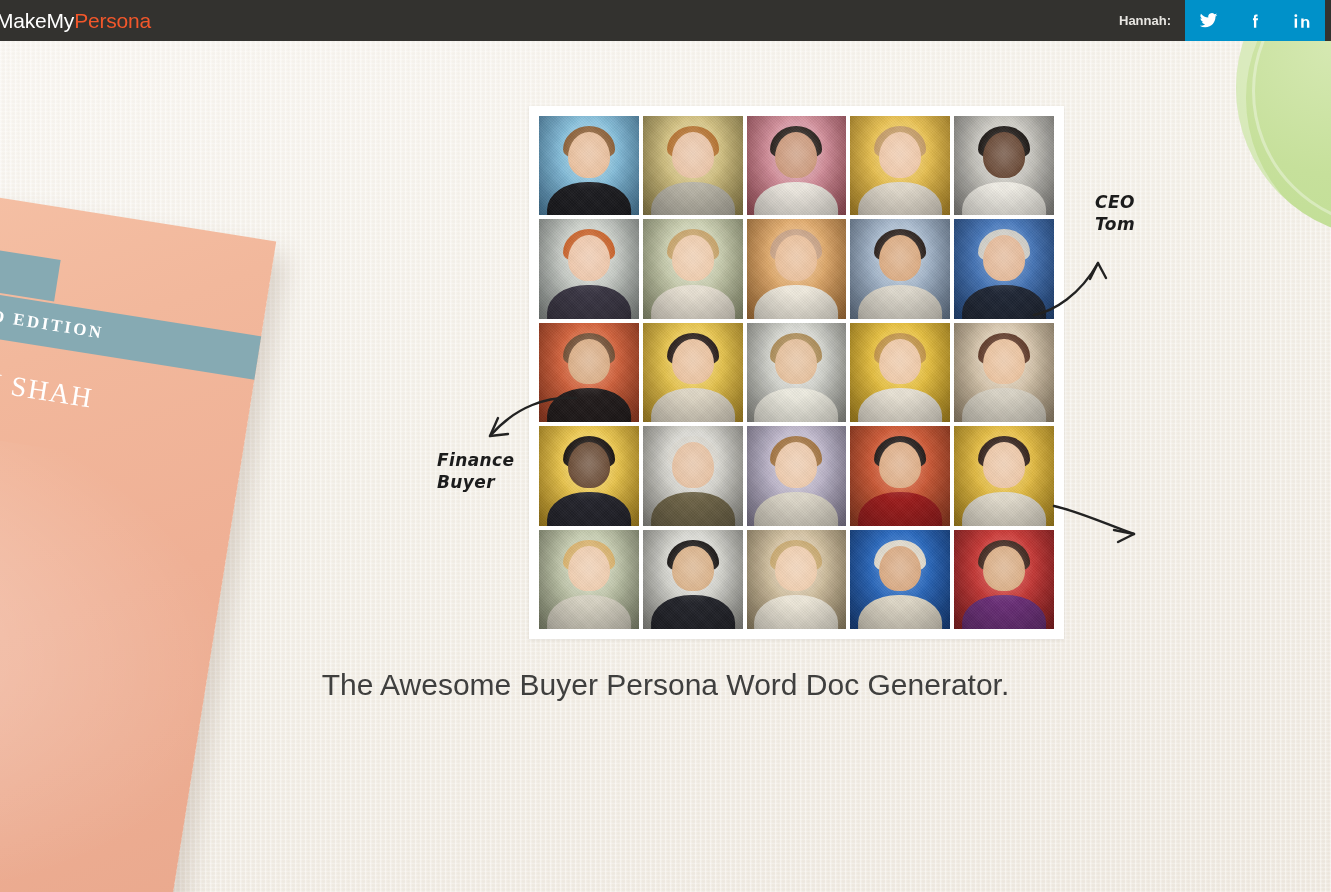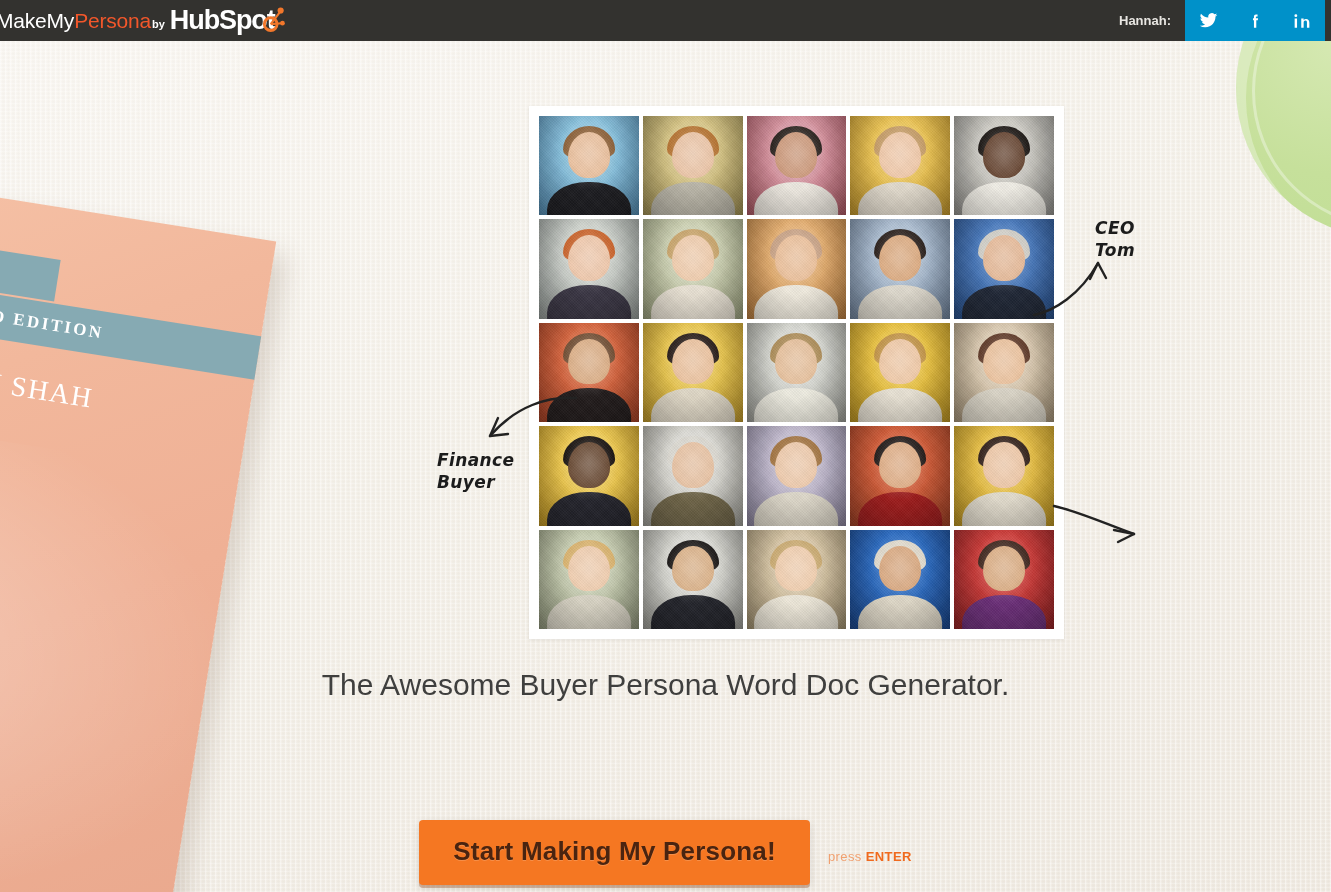--- a/index.html
+++ b/index.html
@@ -216,21 +216,21 @@
     color: #1c1c1c;
     font-family: "DejaVu Sans", sans-serif;
     font-size: 17px;
     font-weight: 700;
     font-style: italic;
     line-height: 1.28;
     letter-spacing: .4px;
     white-space: pre-line;
     z-index: 10;
   }
-  #note-ceo     { left: 1095px; top: 192px; margin-top: 26px; }
+  #note-ceo     { left: 1095px; top: 192px; }
   #note-finance { left: 437px;  top: 450px; }
   #note-hr      { left: 1113px; top: 503px; }
   .arrow-svg { position: absolute; z-index: 9; overflow: visible; }
 
   
   #headline {
     position: absolute; left: 0; top: 668px; width: 1331px;
     text-align: center;
     font-size: 30px; font-weight: 400; color: #3f3f3e;
     z-index: 8;
@@ -277,31 +277,20 @@
   <div id="green-plate"></div>
 
   <div id="topbar">
 
     <div id="logo-wrap">
       <div id="mmp-logo">
         <span class="w">MakeMy</span><span class="o">Persona</span>
       </div>
     </div>
 
-    <div id="hubspot-logo">
-      <span class="by">by</span>
-      <span class="hs">HubSpot</span>
-      <svg class="sprocket" viewBox="0 0 32 32">
-        <circle cx="14" cy="20" r="7" fill="none" stroke="#f2772b" stroke-width="3.2"></circle>
-        <circle cx="25" cy="5" r="3.4" fill="#f2772b"></circle>
-        <circle cx="27" cy="19" r="2.6" fill="#f2772b"></circle>
-        <line x1="14" y1="20" x2="24" y2="7" stroke="#f2772b" stroke-width="2.4"></line>
-        <line x1="14" y1="20" x2="26" y2="19" stroke="#f2772b" stroke-width="2.4"></line>
-      </svg>
-    </div>
 
     <div id="share-label">Hannah:</div>
 
     <div id="share-buttons">
       <div class="share-btn">
         <svg width="19" height="19" viewBox="0 0 24 24" fill="#ffffff">
           <path d="M23 4.9a8.8 8.8 0 0 1-2.6.7 4.5 4.5 0 0 0 2-2.5 9 9 0 0 1-2.9 1.1 4.5 4.5 0 0 0-7.7 4.1A12.8 12.8 0 0 1 2.5 3.6a4.5 4.5 0 0 0 1.4 6 4.4 4.4 0 0 1-2-.6 4.5 4.5 0 0 0 3.6 4.4 4.5 4.5 0 0 1-2 .1 4.5 4.5 0 0 0 4.2 3.1A9 9 0 0 1 1 18.5a12.7 12.7 0 0 0 6.9 2c8.3 0 12.9-6.9 12.9-12.9v-.6A9.2 9.2 0 0 0 23 4.9z"></path>
         </svg>
       </div>
       <div class="share-btn">
@@ -576,21 +565,14 @@
 Buyer</div>
 
   <svg class="arrow-svg" style="left:1050px; top:500px; width:110px; height:48px;" viewBox="0 0 110 48">
     <path d="M4 6 C 30 12, 56 24, 84 34" stroke="#222" stroke-width="2.4" fill="none" stroke-linecap="round"></path>
     <path d="M84 34 L 64 30 M84 34 L 68 42" stroke="#222" stroke-width="2.4" fill="none" stroke-linecap="round"></path>
   </svg>
 
 
   <div id="headline">The Awesome Buyer Persona Word Doc Generator.</div>
 
-  <div id="cta-row">
-    <button id="cta-button">Start Making My Persona!</button>
-    <div id="press-hint">
-      <span class="p">press</span>
-      <span class="e">ENTER</span>
-    </div>
-  </div>
 
 </div>
 
 </body></html>

